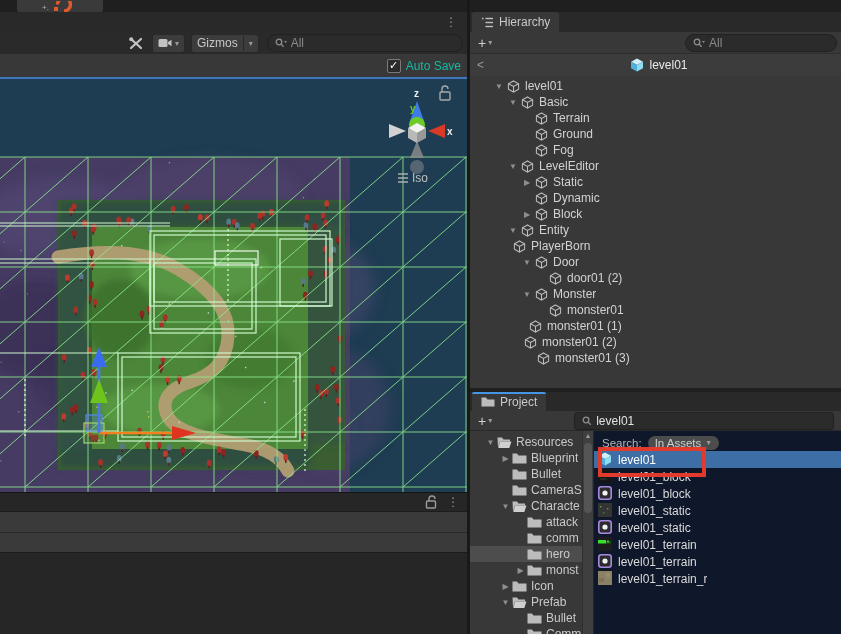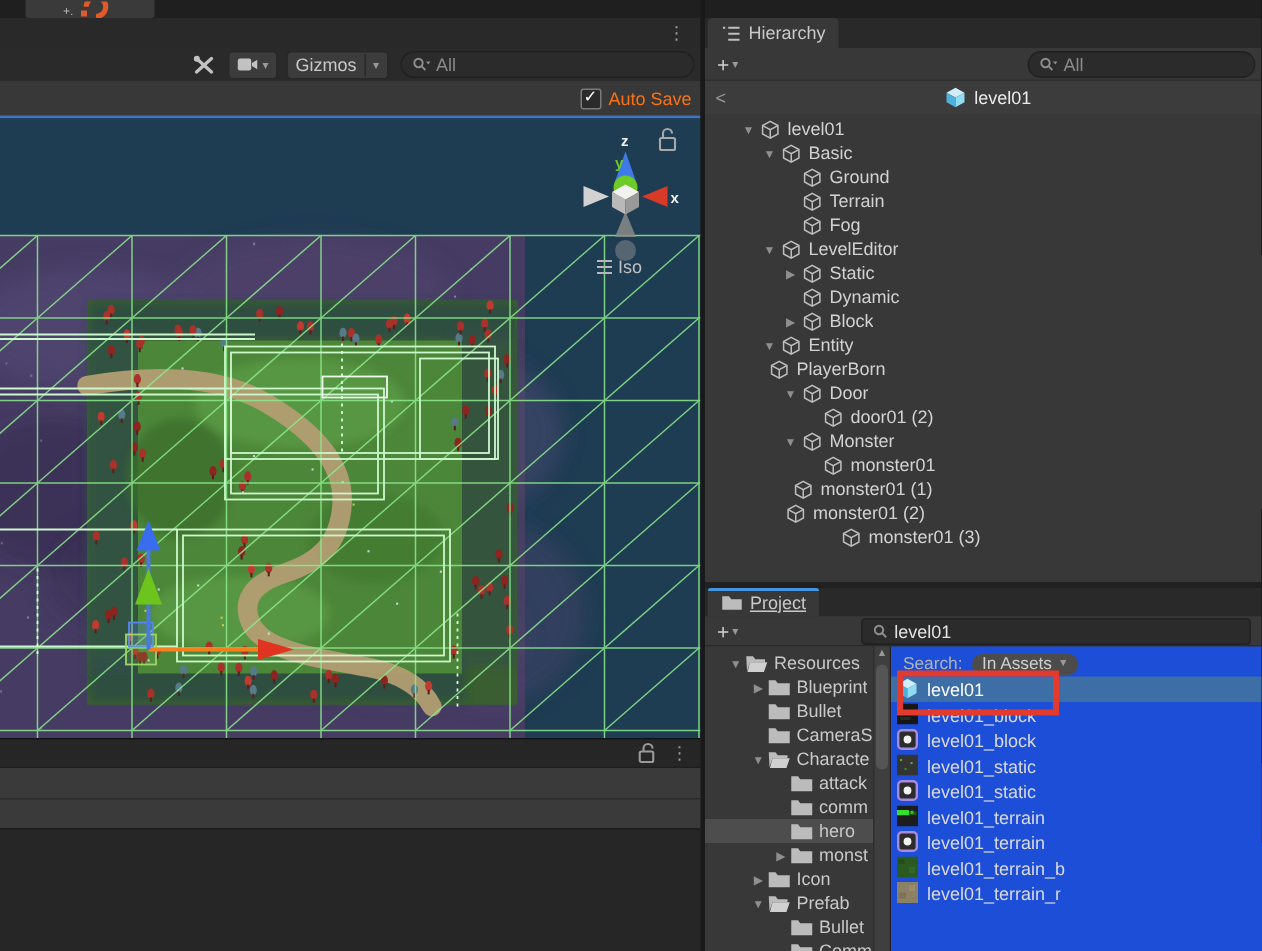--- a/index.html
+++ b/index.html
@@ -65,21 +65,21 @@
   .p-content{left:0;top:431px;width:371px;height:203px;display:flex;}
   .p-folders{width:112px;background:#383838;position:relative;overflow:hidden;padding-top:3px;box-sizing:border-box;flex:none;}
   .frow{height:16px;display:flex;align-items:center;color:#c9c9c9;white-space:nowrap;}
   .frow .arr{width:13px;text-align:center;font-size:8px;color:#8f8f8f;flex:none;}
   .frow .ico{width:15px;height:13px;flex:none;margin-right:4px;}
   .frow.sel{background:#4d4d4d;}
   .f-scroll{width:10px;background:#3f3f3f;position:relative;flex:none;border-left:1px solid #2e2e2e;}
   .f-scroll .up{position:absolute;top:1px;left:0;width:10px;text-align:center;font-size:7px;color:#999;}
   .f-scroll .thumb{position:absolute;top:12px;left:1px;width:8px;height:70px;background:#555;border-radius:4px;}
   .p-sep{width:1px;background:#242424;flex:none;}
-  .p-results{flex:1;background:#1d4ed8;position:relative;overflow:hidden;}
+  .p-results{flex:1;background:#0f172a;position:relative;overflow:hidden;}
   .res-head{height:17px;display:flex;align-items:center;gap:6px;padding-left:8px;color:#b5b5b5;font-size:11.5px;padding-top:3px;}
   .scope-pill{background:#4c4c4c;border-radius:8px;padding:1px 7px;color:#cfcfcf;display:flex;align-items:center;gap:4px;font-size:11.5px;}
   .rrow{height:17px;display:flex;align-items:center;padding-left:4px;color:#dadada;position:relative;}
   .rrow .ico{width:15px;height:15px;flex:none;margin-right:5px;}
   .rrow.sel{color:#fff;}
   .annotation{position:absolute;left:4px;top:16px;width:100px;height:22px;border:4px solid #e23b2e;z-index:5;pointer-events:none;}
 
   .lbl{overflow:hidden;text-overflow:clip;}
   svg{display:block;}
 </style>
@@ -149,21 +149,21 @@
           <circle cx="4" cy="4" r="2.8" fill="none" stroke="#8d8d8d" stroke-width="1.3"></circle>
           <line x1="6.2" y1="6.2" x2="8.6" y2="8.8" stroke="#8d8d8d" stroke-width="1.3"></line>
           <path d="M9 3 l3 0 l-1.5 2 Z" fill="#8d8d8d"></path>
         </svg>
         <span>All</span>
       </div>
     </div>
 
     <div class="abs autosave-row">
       <span class="checkbox">✓</span>
-      <span style="color:#f97316;">Auto Save</span>
+      <span style="color:#14b8a6;">Auto Save</span>
     </div>
 
     <div class="abs focusline"></div>
 
     <div class="abs sceneview">
       <svg id="scene-svg" width="467" height="413" viewBox="0 0 467 413">
         <defs>
           <filter id="blur6" x="-50%" y="-50%" width="200%" height="200%">
               <feGaussianBlur stdDeviation="7"></feGaussianBlur>
             </filter>
@@ -671,33 +671,33 @@
         <div class="trow" style="padding-left:50px">
        <span class="arr"></span>
        <span class="ico">
             <svg width="13" height="13" viewBox="0 0 14 14">
               <g fill="none" stroke="#bdbdbd" stroke-width="1.1">
   <path d="M7 1 L12.5 4 V10 L7 13 L1.5 10 V4 Z"></path>
                 <path d="M1.5 4 L7 7 L12.5 4 M7 7 V13"></path>
               </g>
             </svg>
           </span>
+       <span class="lbl">Terrain</span>
+     </div>
+        <div class="trow" style="padding-left:50px">
+       <span class="arr"></span>
+       <span class="ico">
+            <svg width="13" height="13" viewBox="0 0 14 14">
+              <g fill="none" stroke="#bdbdbd" stroke-width="1.1">
+  <path d="M7 1 L12.5 4 V10 L7 13 L1.5 10 V4 Z"></path>
+                <path d="M1.5 4 L7 7 L12.5 4 M7 7 V13"></path>
+              </g>
+            </svg>
+          </span>
        <span class="lbl">Ground</span>
-     </div>
-        <div class="trow" style="padding-left:50px">
-       <span class="arr"></span>
-       <span class="ico">
-            <svg width="13" height="13" viewBox="0 0 14 14">
-              <g fill="none" stroke="#bdbdbd" stroke-width="1.1">
-  <path d="M7 1 L12.5 4 V10 L7 13 L1.5 10 V4 Z"></path>
-                <path d="M1.5 4 L7 7 L12.5 4 M7 7 V13"></path>
-              </g>
-            </svg>
-          </span>
-       <span class="lbl">Terrain</span>
      </div>
         <div class="trow" style="padding-left:50px">
        <span class="arr"></span>
        <span class="ico">
             <svg width="13" height="13" viewBox="0 0 14 14">
               <g fill="none" stroke="#bdbdbd" stroke-width="1.1">
   <path d="M7 1 L12.5 4 V10 L7 13 L1.5 10 V4 Z"></path>
                 <path d="M1.5 4 L7 7 L12.5 4 M7 7 V13"></path>
               </g>
             </svg>
@@ -841,38 +841,38 @@
        <span class="ico">
             <svg width="13" height="13" viewBox="0 0 14 14">
               <g fill="none" stroke="#bdbdbd" stroke-width="1.1">
   <path d="M7 1 L12.5 4 V10 L7 13 L1.5 10 V4 Z"></path>
                 <path d="M1.5 4 L7 7 L12.5 4 M7 7 V13"></path>
               </g>
             </svg>
           </span>
        <span class="lbl">monster01 (2)</span>
      </div>
-        <div class="trow" style="padding-left:76px">
+        <div class="trow" style="padding-left:52px">
        <span class="arr"></span>
        <span class="ico">
             <svg width="13" height="13" viewBox="0 0 14 14">
               <g fill="none" stroke="#bdbdbd" stroke-width="1.1">
   <path d="M7 1 L12.5 4 V10 L7 13 L1.5 10 V4 Z"></path>
                 <path d="M1.5 4 L7 7 L12.5 4 M7 7 V13"></path>
               </g>
             </svg>
           </span>
        <span class="lbl">monster01 (3)</span>
      </div>
       </div>
 
     <div class="abs splitter-h"></div>
 
     <div class="abs p-tabbar">
-      <div class="tab" style="height:19px;text-decoration:underline;">
+      <div class="tab" style="height:19px;">
         <span class="accent" id="proj-accent" style="background: rgb(69, 150, 226);"></span>
         <svg width="14" height="11" viewBox="0 0 14 11">
           <path d="M0.5 1.5 h4.5 l1.5 2 h7 v7 h-13 Z" fill="#bcbcbc"></path>
         </svg>
         <span>Project</span>
       </div>
     </div>
     <div class="abs p-toolbar">
       <div class="plusbtn">
         <span>+</span>
@@ -1088,30 +1088,20 @@
                 <svg width="14" height="14" viewBox="0 0 14 14">
                   <rect x="0.8" y="0.8" width="12.4" height="12.4" rx="2.5" fill="#2c2c2c" stroke="#a88ae0" stroke-width="1.6"></rect>
                   <circle cx="7" cy="7" r="2.6" fill="#f2f2f2"></circle>
                 </svg>
               </span>
        <span class="lbl">level01_terrain</span>
      </div>
             <div class="rrow">
        <span class="ico">
                 <svg width="14" height="14">
-                  <rect width="14" height="14" fill="#2a5a20"></rect>
-                  <rect x="1" y="2" width="4" height="3" fill="#234d1a"></rect>
-                  <rect x="8" y="7" width="4" height="4" fill="#316827"></rect>
-                </svg>
-              </span>
-       <span class="lbl">level01_terrain_b</span>
-     </div>
-            <div class="rrow">
-       <span class="ico">
-                <svg width="14" height="14">
                   <rect width="14" height="14" fill="#8d8165"></rect>
                   <rect x="1" y="7" width="5" height="4" fill="#7e7258"></rect>
                   <rect x="8" y="2" width="4" height="4" fill="#998c6e"></rect>
                 </svg>
               </span>
        <span class="lbl">level01_terrain_r</span>
      </div>
           </div>
         <div class="annotation" id="annotation" style="border-color: rgb(226, 59, 46);"></div>
       </div>

